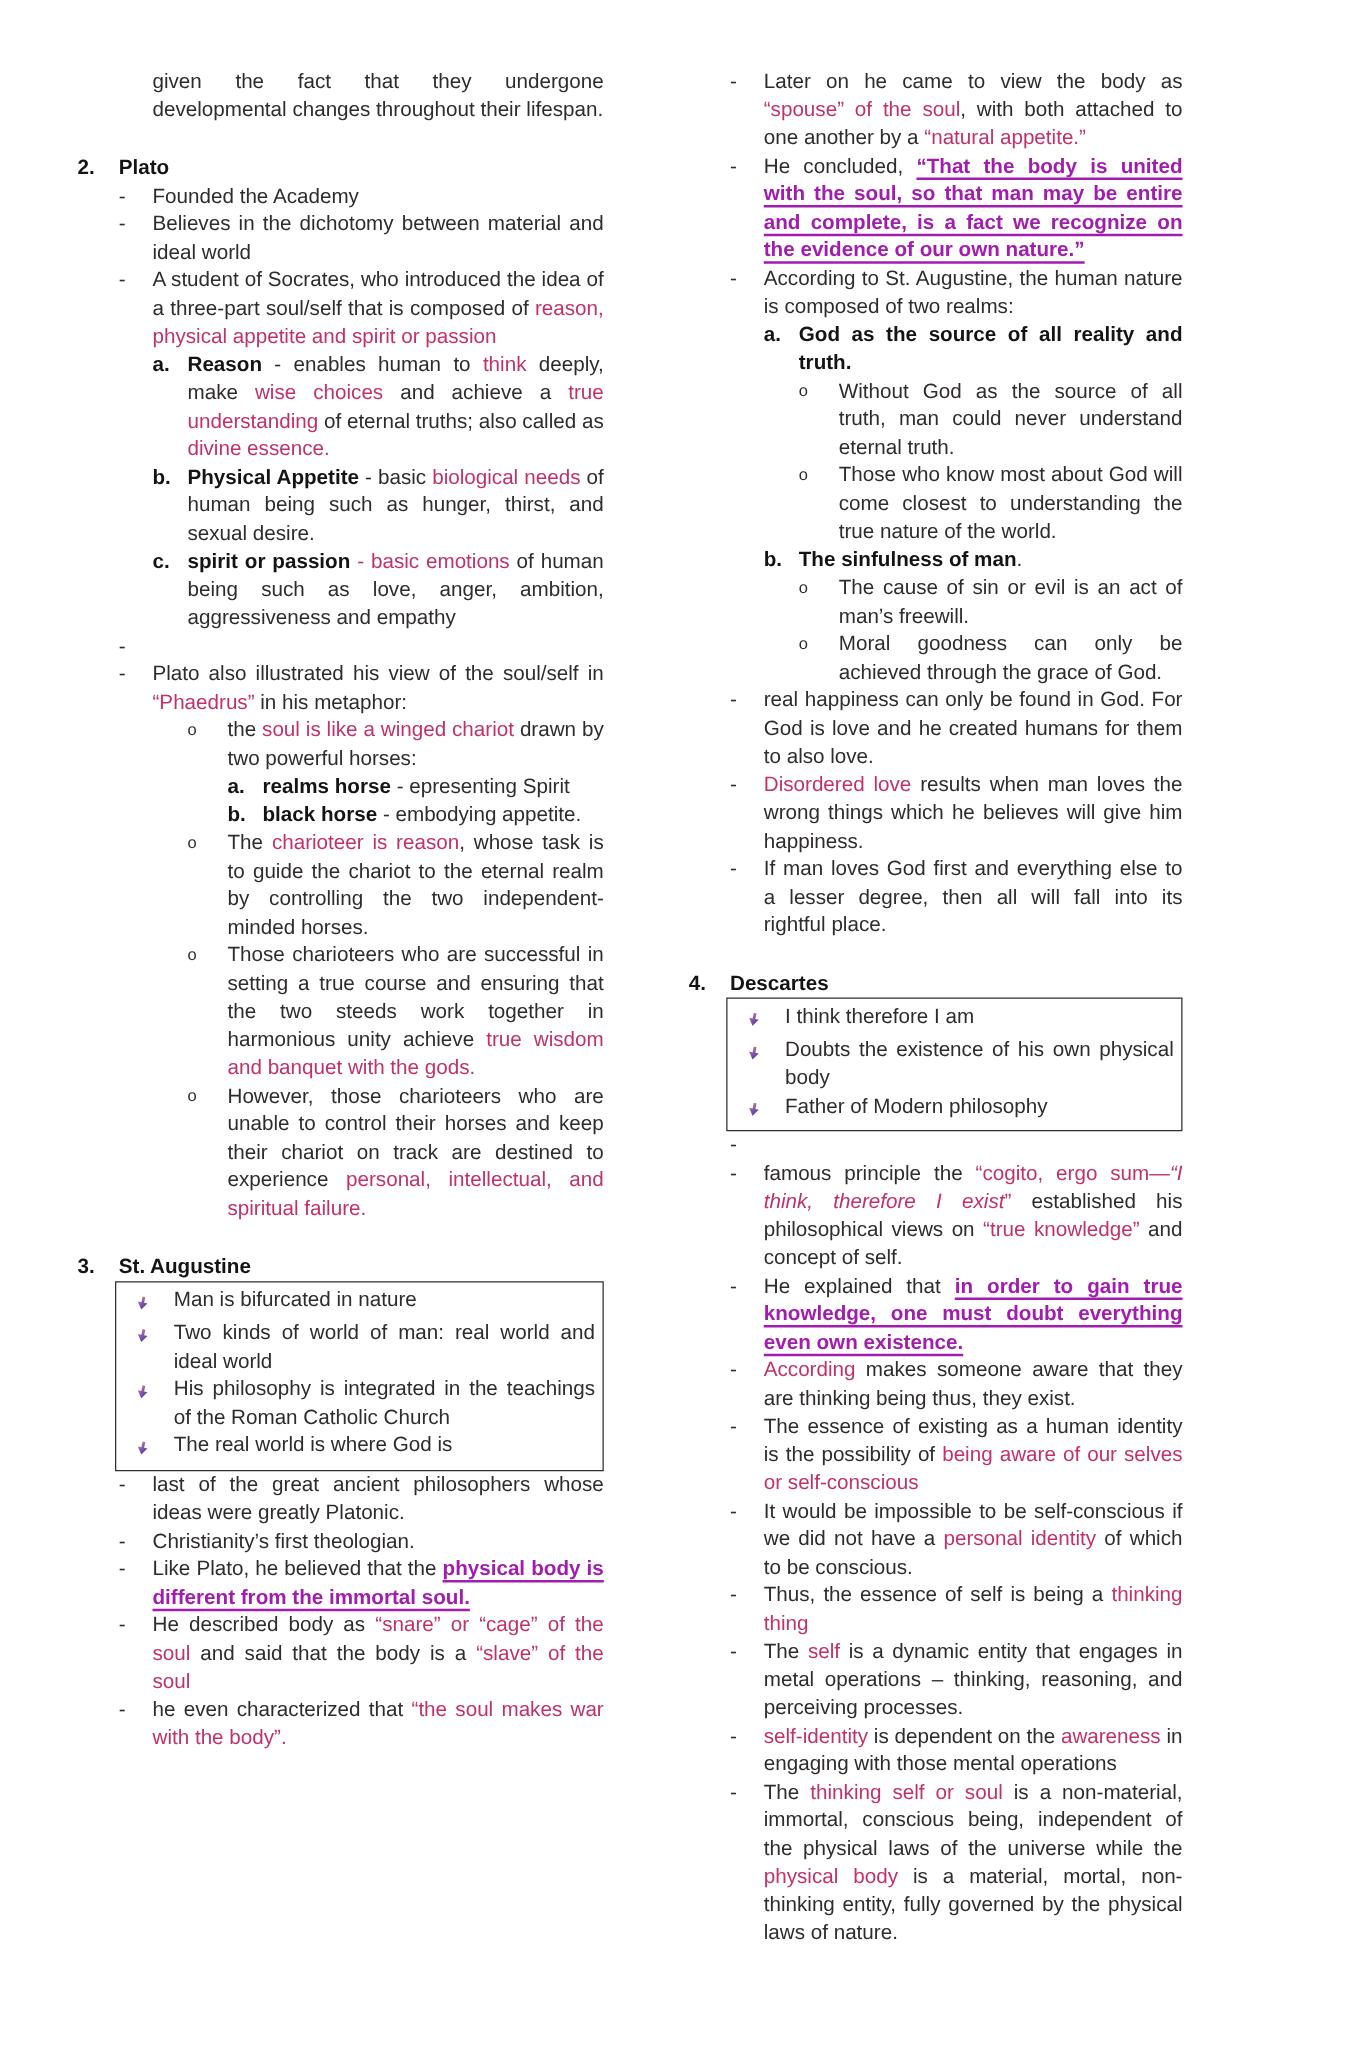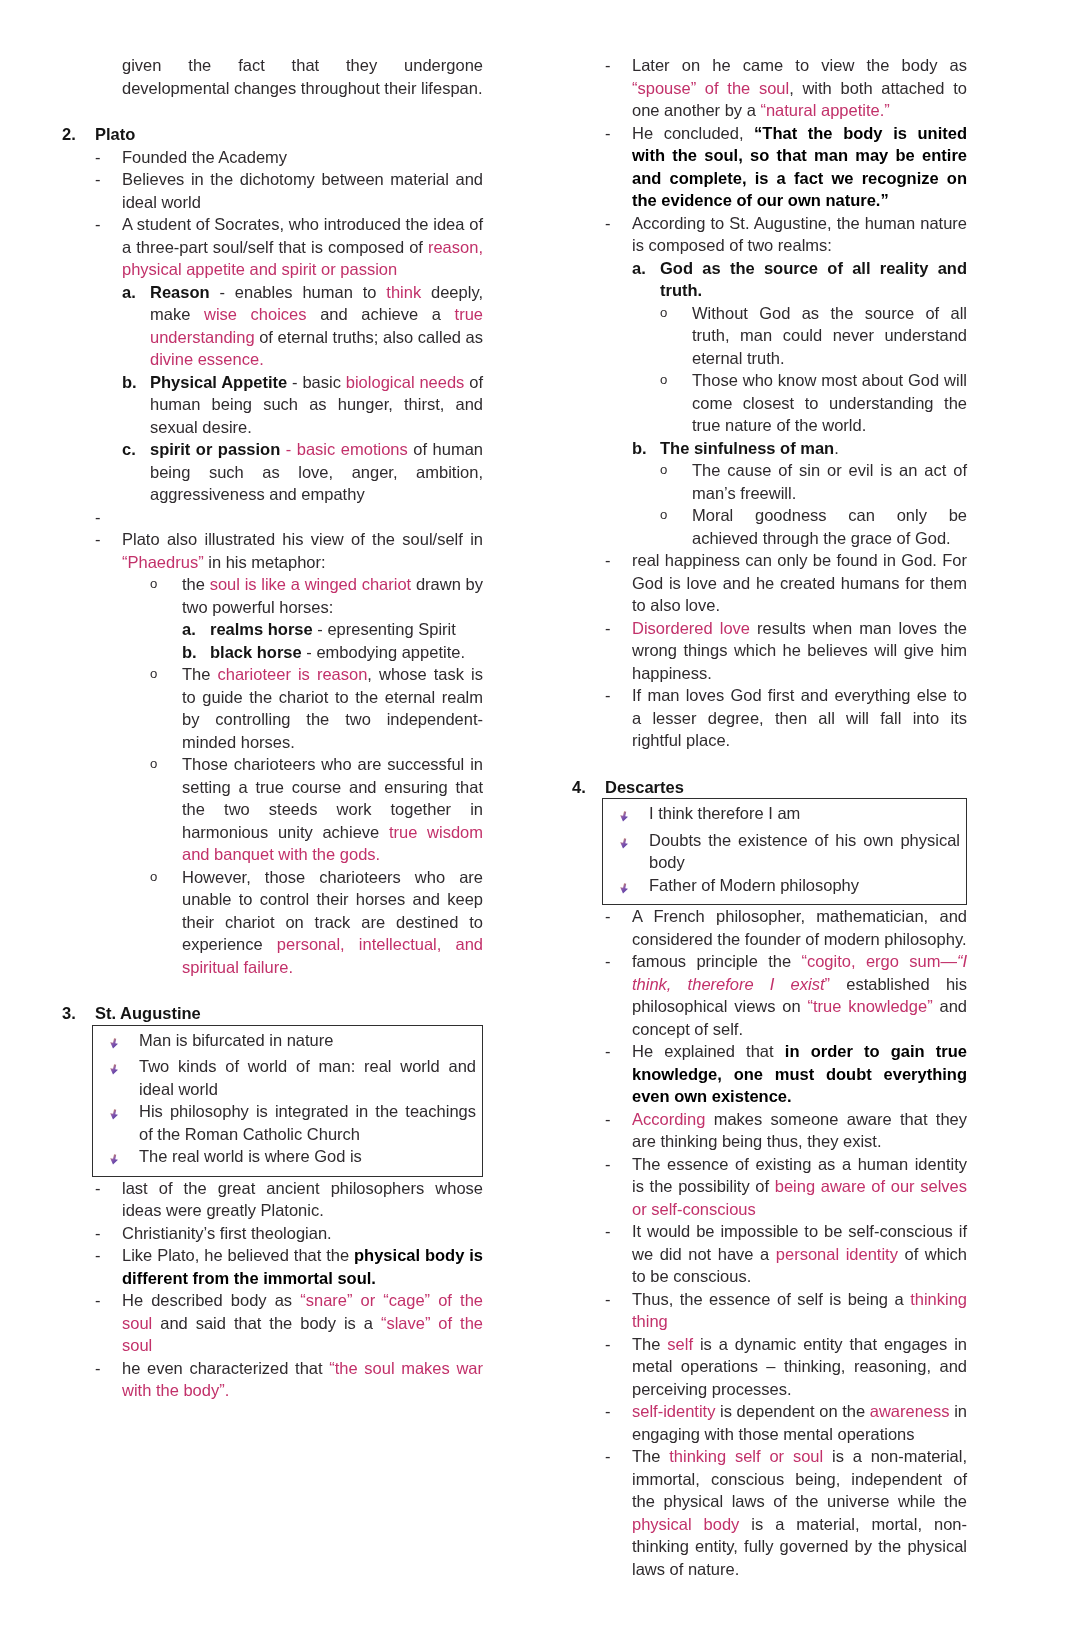--- a/index.html
+++ b/index.html
@@ -5,21 +5,21 @@
   html,body{margin:0;padding:0;}
   body{
     width:1080px;height:1651px;background:#ffffff;overflow:hidden;
     font-family:"Liberation Sans","DejaVu Sans",sans-serif;
     font-size:16.5px;line-height:22.5px;color:#2f2b2e;
     -webkit-font-smoothing:antialiased;
   }
   .page{
     box-sizing:border-box;width:948px;height:1651px;
     padding:54px 0 0 62px;
-    display:grid;grid-template-columns:421px 395px;column-gap:89px;
+    display:grid;grid-template-columns:421px 395px;column-gap:68px;
     align-content:start;
   }
   .col{text-align:justify;}
   
   .heading{display:flex;font-weight:700;color:#141414;margin-top:24px;text-align:left;}
   .hnum{flex:0 0 33px;}
   
   .para{padding-left:60px;}
   
   .item{display:flex;}
@@ -35,22 +35,22 @@
   .box{margin-left:30px;border:1.5px solid #2f2f2f;padding:3px 6px 4px 0;}
   .box .item{padding-left:15px;justify-content:center;}
   .box .item > .marker{flex-basis:31px;padding-top:4px;}
   .arrow-ic{display:inline-block;transform:rotate(12deg);}
   
   .seg-n{}
   .seg-p{color:#c2316a;}
   .seg-pi{color:#c2316a;font-style:italic;}
   .seg-b{font-weight:700;color:#141414;}
   .seg-bu{
-    font-weight:700;color:#000000;
-    text-decoration-thickness:2px;text-underline-offset:3.5px;
+    font-weight:700;color:#a21caf;
+    text-decoration:underline;text-decoration-thickness:2px;text-underline-offset:3.5px;
   }
 </style>
 </head>
 <body>
 
 <svg width="0" height="0" style="position:absolute" aria-hidden="true">
   <defs>
     <linearGradient id="bulletGrad" x1="0" y1="0" x2="1" y2="1">
       <stop offset="0%" stop-color="#e6993a"></stop>
       <stop offset="45%" stop-color="#8a5ab0"></stop>
@@ -240,21 +240,20 @@
         </div>
         <div class="item indbox">
           <span class="marker"><svg class="arrow-ic" width="12" height="13" viewBox="0 0 16 16">
               <path d="M6.6 1.2h3v6.1h3.7L8.1 14.9 2.7 7.3h3.9z" fill="url(#bulletGrad)"></path>
             </svg></span>
           <div class="content"><span class="seg-n">Father of Modern philosophy</span></div>
         </div>
       </div>
       <div class="item ind1">
         <span class="marker">-</span>
-        <div class="content"><span class="seg-n">A French philosopher, mathematician, and considered the founder of modern philosophy.</span></div>
       </div>
       <div class="item ind1">
         <span class="marker">-</span>
         <div class="content"><span class="seg-n">famous principle the </span><span class="seg-p">“cogito, ergo sum—</span><span class="seg-pi">“I think, therefore I exist</span><span class="seg-p">”</span><span class="seg-n"> established his philosophical views on </span><span class="seg-p">“true knowledge”</span><span class="seg-n"> and concept of self.</span></div>
       </div>
       <div class="item ind1">
         <span class="marker">-</span>
         <div class="content"><span class="seg-n">He explained that </span><span class="seg-bu">in order to gain true knowledge, one must doubt everything even own existence.</span></div>
       </div>
       <div class="item ind1">

